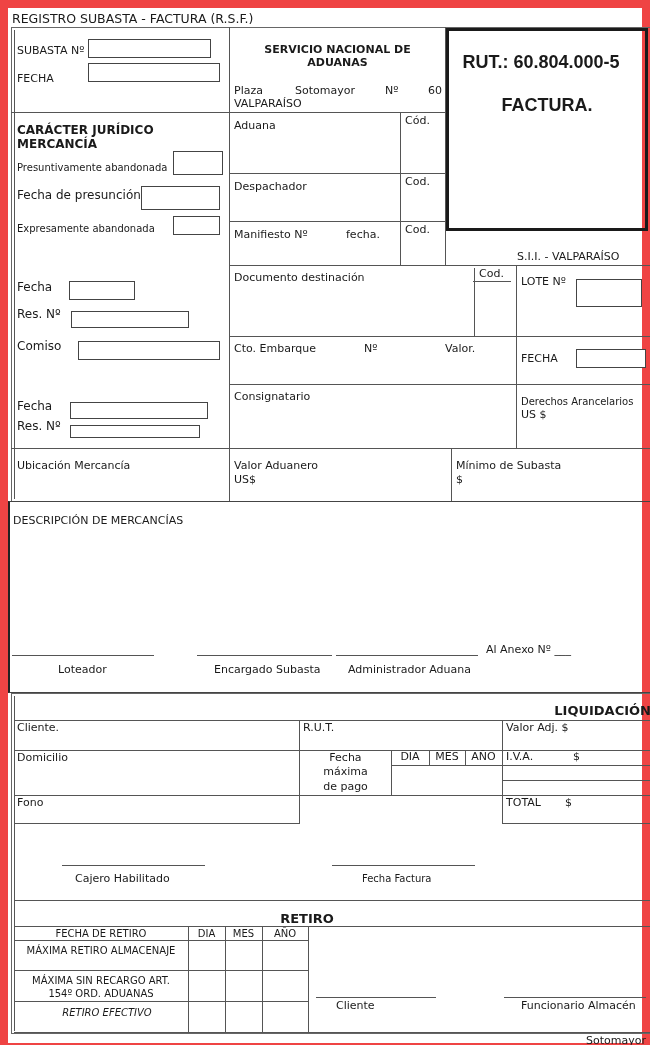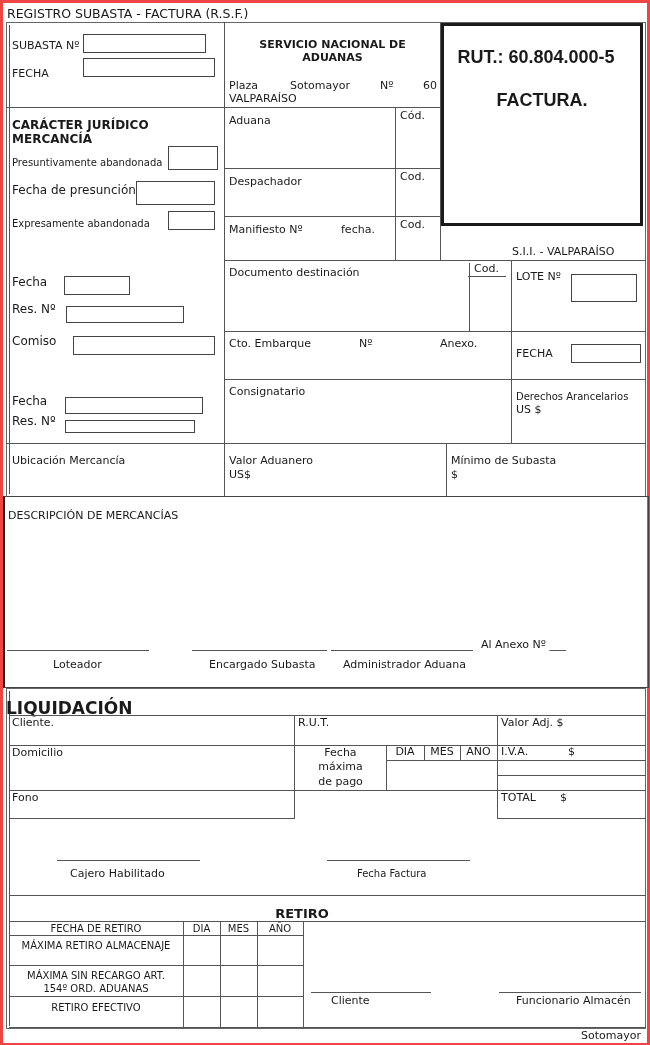--- a/index.html
+++ b/index.html
@@ -1,17 +1,17 @@
 <!DOCTYPE html>
 <html><head>
 <meta charset="utf-8">
 <style>
   * { box-sizing: border-box; margin: 0; padding: 0; }
   body { width: 650px; height: 1045px; background: #fff; font-family: "DejaVu Sans", sans-serif; color: #1a1a1a; overflow: hidden; }
-  #page { position: relative; width: 650px; height: 1045px; border: 3px solid #ef4444; border-bottom-width: 2px; }
+  #page { position: relative; width: 650px; height: 1045px; border: 8px solid #ef4444; border-bottom-width: 2px; }
   .abs { position: absolute; }
   .t { position: absolute; font-size: 12px; white-space: nowrap; line-height: 1.15; }
   .s11 { font-size: 11px; }
   .s10 { font-size: 10px; }
   .b { font-weight: bold; }
   .hl { position: absolute; height: 0; border-top: 1px solid #555; }
   .vl { position: absolute; width: 0; border-left: 1px solid #555; }
   .box { position: absolute; border: 1px solid #444; background: #fff; }
   .panel { position: absolute; border: 1px solid #666; }
   .sig { position: absolute; height: 0; border-top: 1px solid #555; }
@@ -87,21 +87,21 @@
   <div class="vl" style="left:466px;top:260px;height:68px;"></div>
   <div class="t s11" style="left:471px;top:260px;">Cod.</div>
   <div class="hl" style="left:465px;top:273px;width:38px;"></div>
   <div class="vl" style="left:508px;top:257px;height:183px;"></div>
   <div class="t s11" style="left:513px;top:268px;">LOTE Nº</div>
   <div class="box" style="left:568px;top:271px;width:66px;height:28px;"></div>
 
   <div class="hl" style="left:221px;top:328px;width:422px;"></div>
   <div class="t s11" style="left:226px;top:335px;">Cto. Embarque</div>
   <div class="t s11" style="left:356px;top:335px;">Nº</div>
-  <div class="t s11" style="left:437px;top:335px;">Anexo.</div>
+  <div class="t s11" style="left:437px;top:335px;">Valor.</div>
   <div class="t s11" style="left:513px;top:345px;">FECHA</div>
   <div class="box" style="left:568px;top:341px;width:70px;height:19px;"></div>
 
   <div class="hl" style="left:221px;top:376px;width:422px;"></div>
   <div class="t s11" style="left:226px;top:383px;">Consignatario</div>
   <div class="t s10" style="left:513px;top:388px;">Derechos Arancelarios</div>
   <div class="t s11" style="left:513px;top:401px;">US $</div>
 
   <div class="hl" style="left:3px;top:440px;width:640px;"></div>
   <div class="t s11" style="left:9px;top:452px;">Ubicación Mercancía</div>
@@ -116,21 +116,21 @@
   <div class="sig" style="left:4px;top:647px;width:142px;"></div>
   <div class="sig" style="left:189px;top:647px;width:135px;"></div>
   <div class="sig" style="left:328px;top:647px;width:142px;"></div>
   <div class="t s11" style="left:478px;top:636px;">Al Anexo Nº ___</div>
   <div class="t s11" style="left:50px;top:656px;">Loteador</div>
   <div class="t s11" style="left:206px;top:656px;">Encargado Subasta</div>
   <div class="t s11" style="left:340px;top:656px;">Administrador Aduana</div>
 
   <div class="panel" style="left:3px;top:685px;width:640px;height:341px;"></div>
   <div class="vl" style="left:6px;top:688px;height:335px;"></div>
-  <div class="t b" style="left:3px;top:696px;width:640px;text-align:left;font-size:17px;">LIQUIDACIÓN</div>
+  <div class="t b" style="left:3px;top:696px;width:640px;text-align:right;font-size:13px;">LIQUIDACIÓN</div>
 
   <div class="hl" style="left:6px;top:712px;width:637px;"></div>
   <div class="t s11" style="left:9px;top:714px;">Cliente.</div>
   <div class="vl" style="left:291px;top:712px;height:104px;"></div>
   <div class="t s11" style="left:295px;top:714px;">R.U.T.</div>
   <div class="vl" style="left:494px;top:712px;height:104px;"></div>
   <div class="t s11" style="left:498px;top:714px;">Valor Adj. $</div>
 
   <div class="hl" style="left:6px;top:742px;width:637px;"></div>
   <div class="t s11" style="left:9px;top:744px;">Domicilio</div>
@@ -172,21 +172,21 @@
   <div class="vl" style="left:254px;top:918px;height:106px;"></div>
   <div class="t s10 center" style="left:254px;top:920px;width:46px;">AÑO</div>
   <div class="vl" style="left:300px;top:918px;height:106px;"></div>
   <div class="hl" style="left:6px;top:932px;width:294px;"></div>
 
   <div class="t s10 center" style="left:6px;top:937px;width:174px;">MÁXIMA RETIRO ALMACENAJE</div>
   <div class="hl" style="left:6px;top:962px;width:294px;"></div>
   <div class="t s10 center" style="left:6px;top:967px;width:174px;">MÁXIMA SIN RECARGO ART.</div>
   <div class="t s10 center" style="left:6px;top:980px;width:174px;">154º ORD. ADUANAS</div>
   <div class="hl" style="left:6px;top:993px;width:294px;"></div>
-  <div class="t s10 center" style="left:6px;top:999px;width:174px;">RETIRO EFECTIVO</div>
+  <div class="t s10 center" style="left:12px;top:999px;width:174px;font-style:italic;">RETIRO EFECTIVO</div>
   <div class="hl" style="left:6px;top:1024px;width:637px;"></div>
 
   <div class="sig" style="left:308px;top:989px;width:120px;"></div>
   <div class="sig" style="left:496px;top:989px;width:142px;"></div>
   <div class="t s11" style="left:328px;top:992px;">Cliente</div>
   <div class="t s11" style="left:513px;top:992px;">Funcionario Almacén</div>
 
   <div class="t s11" style="left:578px;top:1027px;">Sotomayor</div>
 </div>
 

